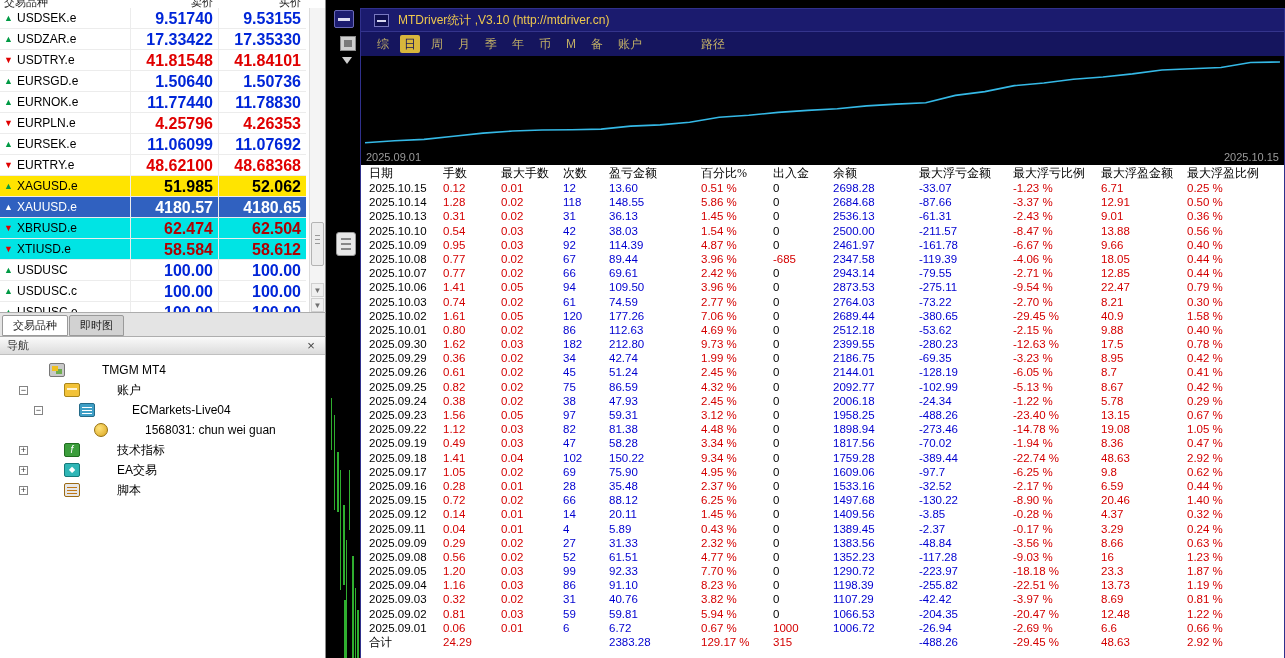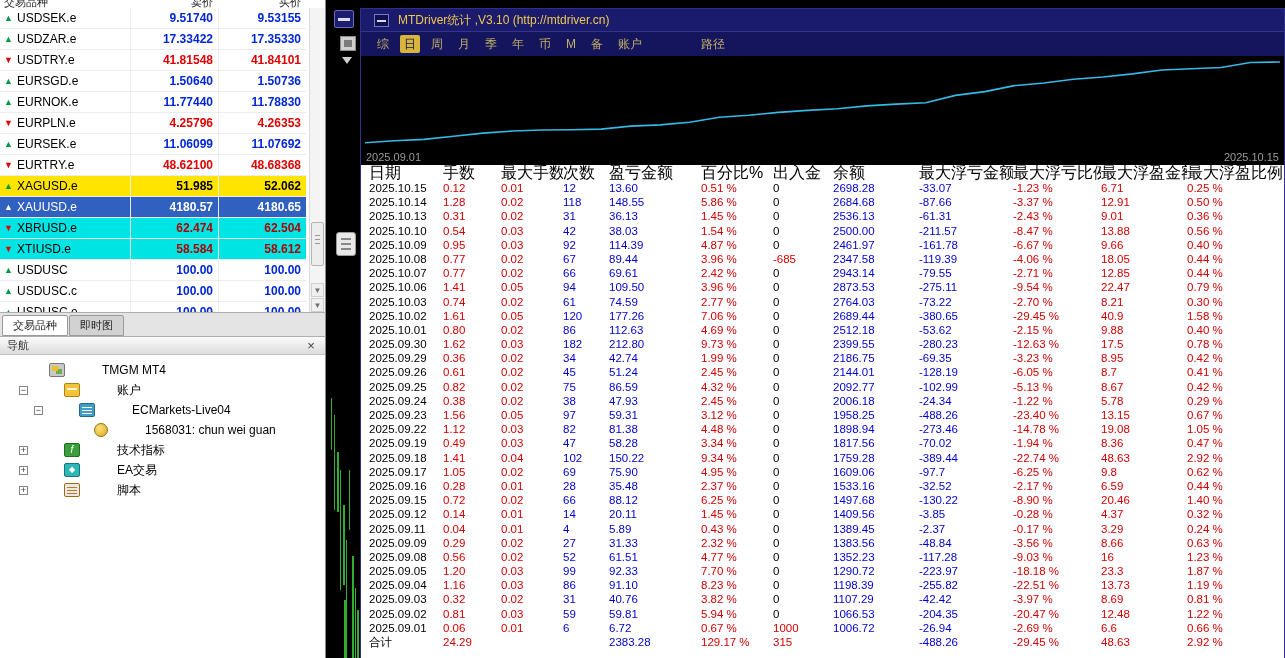--- a/index.html
+++ b/index.html
@@ -25,21 +25,21 @@
 
 #market-watch{position:absolute;left:0;top:0;width:326px;height:312px;background:#fff;border-right:1px solid #8a8a8a;}
 .mw-header{height:8px;overflow:hidden;display:grid;grid-template-columns:130px 88px 88px;background:#fff;}
 .mw-header span{font-size:11px;color:#222;margin-top:-5px;display:block;}
 .h-sym{padding-left:4px;}
 .h-bid,.h-ask{text-align:right;padding-right:5px;}
 .mw-row{display:grid;grid-template-columns:130px 88px 88px;height:21px;line-height:21px;border-bottom:1px solid #ececec;width:306px;}
 .mw-row.partial{height:10px;overflow:hidden;border-bottom:none;}
 .mw-sym{display:flex;align-items:center;gap:3px;padding-left:3px;font-size:12px;color:#000;}
 .mw-arrow{font-size:9px;width:11px;text-align:center;}
-.mw-bid,.mw-ask{text-align:right;padding-right:5px;font-size:12px;font-weight:600;border-left:1px solid #ececec;}
+.mw-bid,.mw-ask{text-align:right;padding-right:5px;font-size:16px;font-weight:600;border-left:1px solid #ececec;}
 .dir-up .mw-bid,.dir-up .mw-ask{color:var(--c-up_blue);}
 .dir-down .mw-bid,.dir-down .mw-ask{color:var(--c-down_red);}
 .dir-up .mw-arrow{color:#009a44;}
 .dir-down .mw-arrow{color:#e00000;}
 .bg-gold{background:var(--c-gold_bg);}
 .bg-gold .mw-bid,.bg-gold .mw-ask{color:#000;}
 .bg-cyan{background:var(--c-cyan_bg);}
 .bg-cyan .mw-bid,.bg-cyan .mw-ask{color:#b00000;}
 .bg-selected{background:var(--c-select_bg);}
 .bg-selected .mw-bid,.bg-selected .mw-ask,.bg-selected .mw-sym,.bg-selected .mw-arrow{color:#fff !important;}
@@ -96,21 +96,21 @@
 #sw-title{color:var(--c-title_text);font-size:12px;white-space:nowrap;}
 #sw-toolbar{height:25px;background:var(--c-toolbar_bg);display:flex;align-items:center;gap:7px;padding-left:12px;border-top:1px solid #34348c;}
 .tb-item{color:var(--c-toolbar_text);font-size:12px;padding:2px 4px;line-height:14px;}
 .tb-item.active{background:var(--c-toolbar_active_bg);color:var(--c-toolbar_active_text);border-radius:2px;}
 .tb-item.gap{margin-left:44px;}
 #sw-chart{height:95px;background:#000;position:relative;}
 #sw-chart svg{display:block;width:100%;height:95px;}
 #sw-xlabels{height:14px;background:#000;display:flex;justify-content:space-between;padding:0 5px;color:#9a9a9a;font-size:11px;line-height:12px;}
 #report{background:#fff;}
 .r-head,.r-row{display:grid;grid-template-columns:74px 58px 62px 46px 92px 72px 60px 86px 94px 88px 86px 1fr;padding-left:8px;}
-.r-head{height:16px;line-height:16px;font-size:16px;color:#000;}
+.r-head{height:16px;line-height:16px;font-size:12px;color:#000;font-family:Liberation Serif, serif;}
 .r-row{height:14.2px;line-height:14.2px;font-size:11.5px;}
 .rc{overflow:hidden;white-space:nowrap;padding-right:2px;}
 .cd{color:#000;}
 .cr{color:var(--c-table_red);}
 .cb{color:var(--c-table_blue);}
 </style>
 </head>
 <body>
 
 <div id="screen">

